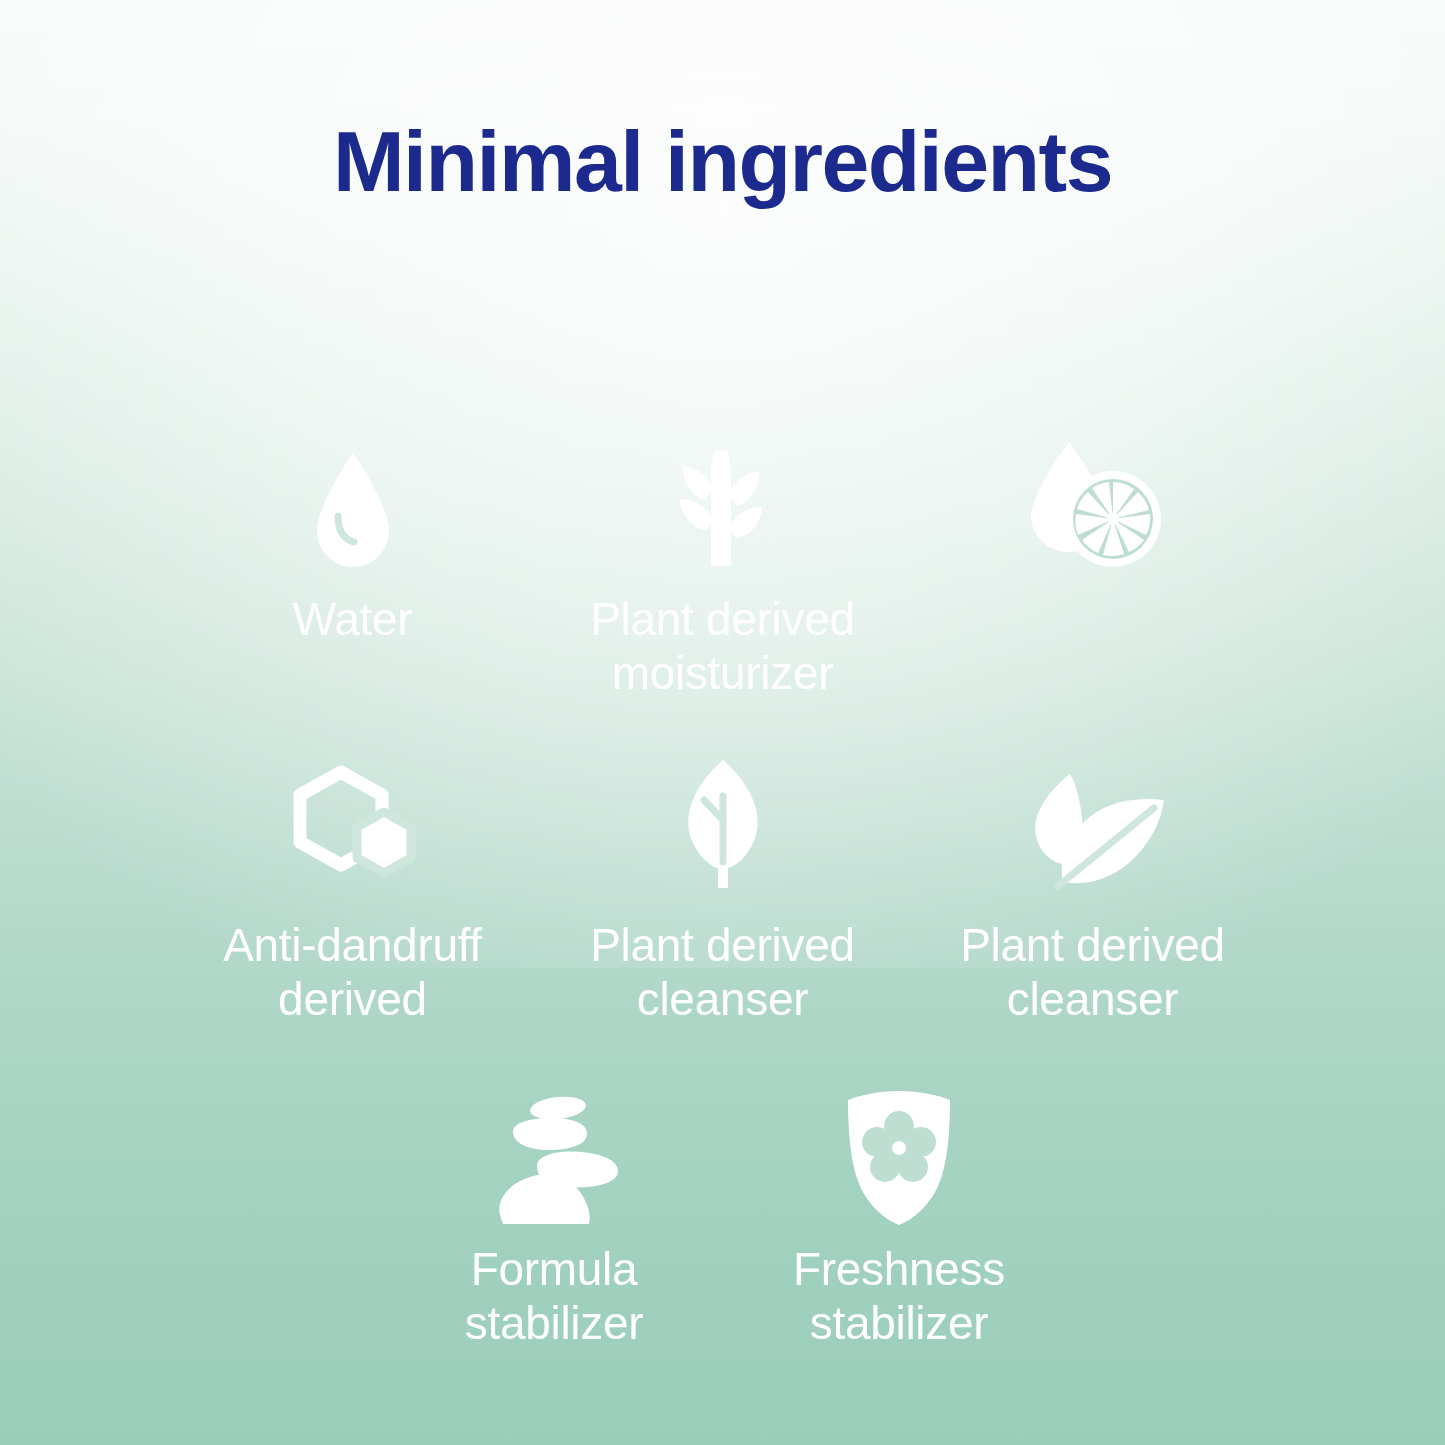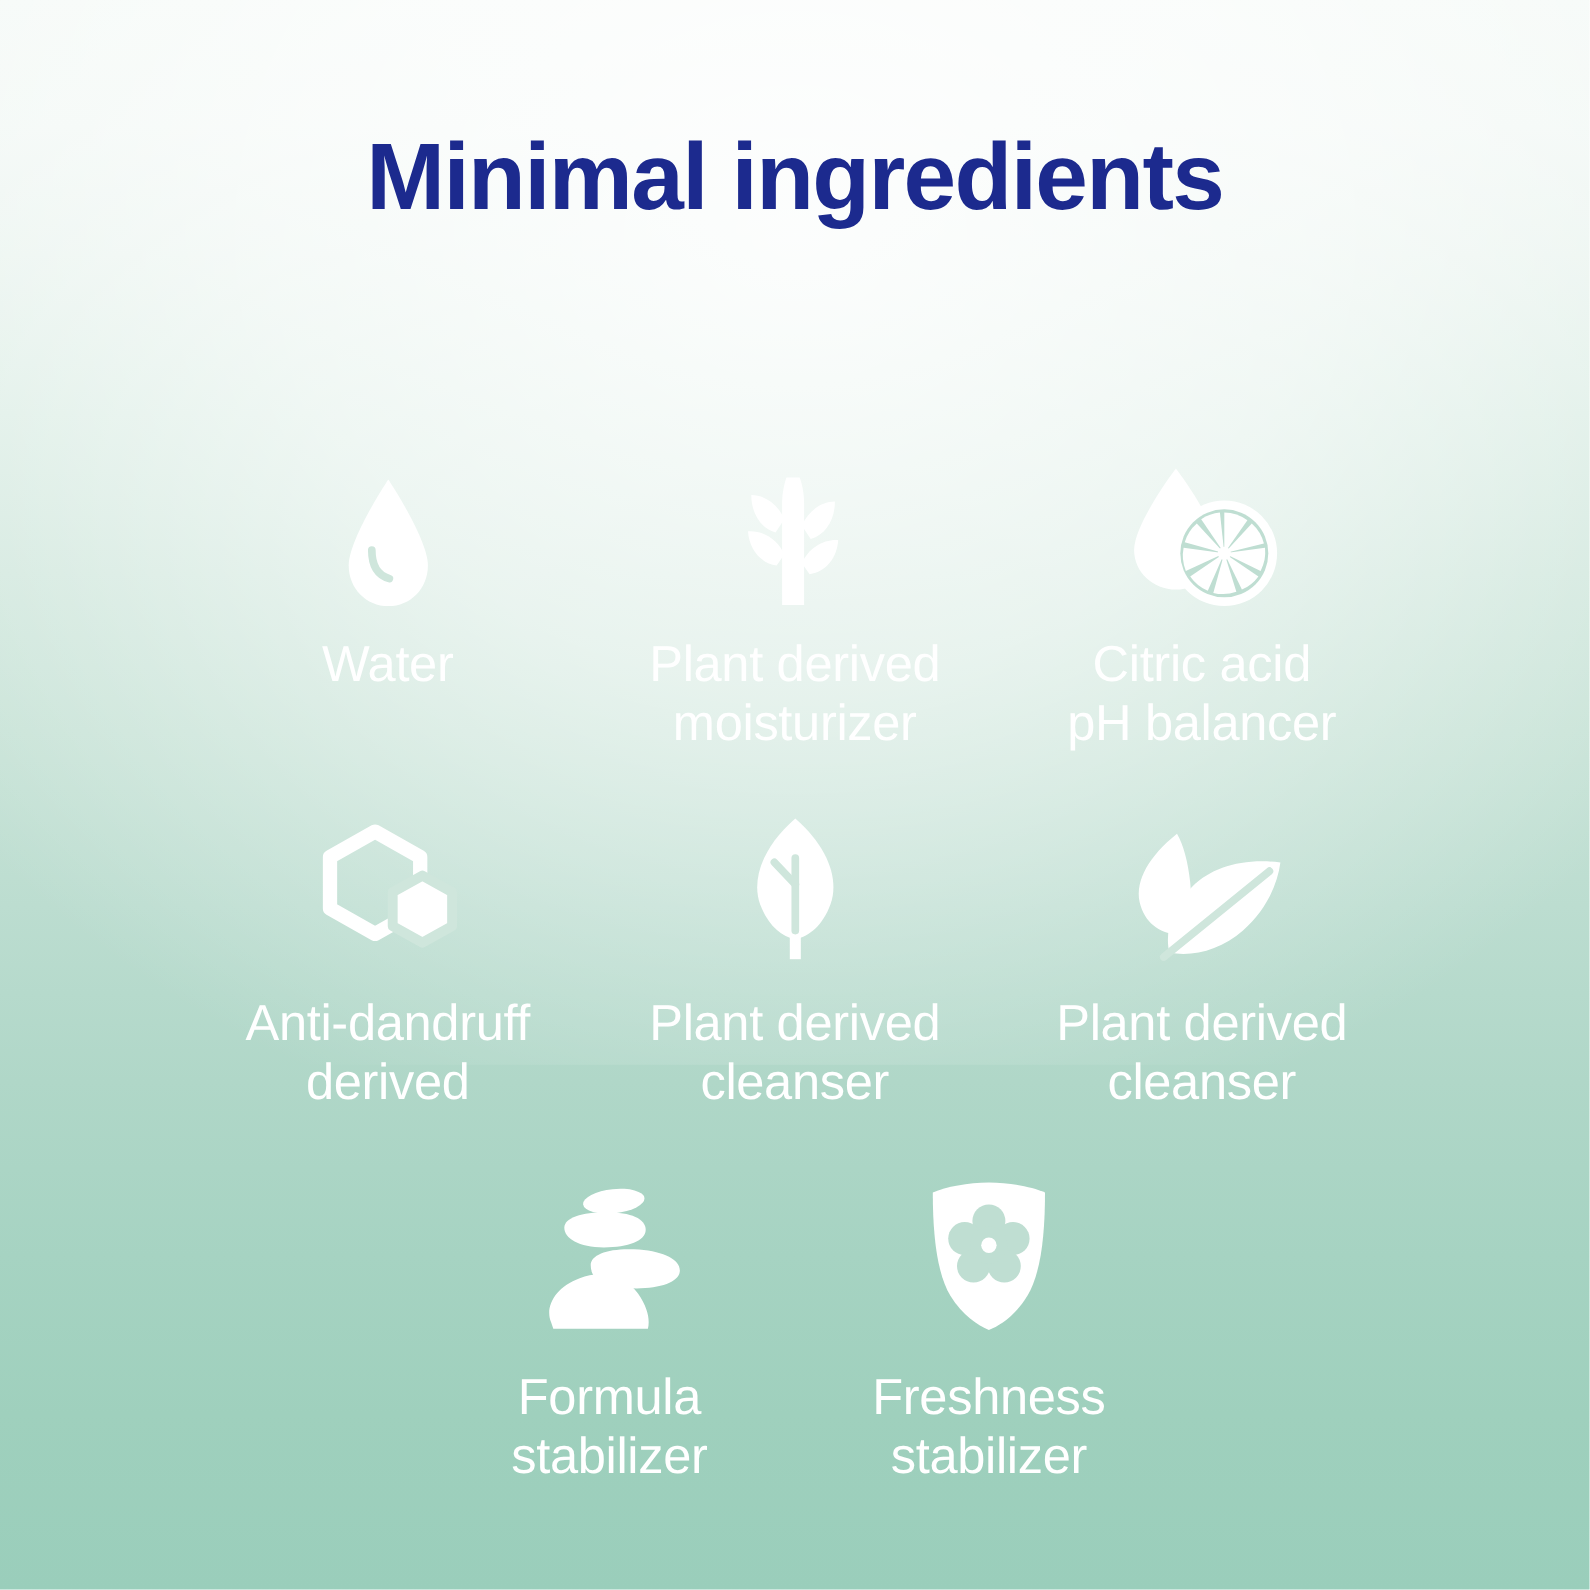--- a/index.html
+++ b/index.html
@@ -76,21 +76,21 @@
     font-size: 82px;
     font-weight: 300;
     letter-spacing: -1px;
     margin-top: 22px;
   }
 
   
   .grid {
     position: absolute;
     left: 0;
-    top: 414px;
+    top: 430px;
     width: 100%;
   }
   .row {
     display: flex;
     justify-content: center;
     align-items: flex-start;
   }
   .row-1 { margin-bottom: 44px; }
   .row-2 { margin-bottom: 52px; }
   .row-3 { padding-left: 8px; }
@@ -118,21 +118,21 @@
     margin-top: 22px;
     text-align: center;
     color: #ffffff;
     font-size: 46px;
     font-weight: 400;
     line-height: 1.18;
     letter-spacing: -0.3px;
     white-space: pre-line;
   }
   .row-2 .cell-label { margin-top: 28px; }
-  .row-3 .cell-label { margin-top: 30px; }
+  .row-3 .cell-label { margin-top: 14px; }
 </style>
 </head>
 <body>
 
 <div id="page">
   <div id="content">
 
     <div class="heading">
       <span class="heading-line1">Minimal ingredients</span>
     </div>
@@ -180,22 +180,20 @@
                 <path d="M91 79 L122 100 A37 37 0 0 1 107 112 Z"></path>
                 <path d="M91 79 L102 114 A37 37 0 0 1 81 115 Z"></path>
                 <path d="M91 79 L76 113 A37 37 0 0 1 60 100 Z"></path>
                 <path d="M91 79 L56 95 A37 37 0 0 1 54 74 Z"></path>
                 <path d="M91 79 L55 69 A37 37 0 0 1 66 52 Z"></path>
                 <path d="M91 79 L70 48 A37 37 0 0 1 87 42 Z"></path>
               </g>
               <circle cx="91" cy="79" r="6" fill="#ffffff"></circle>
             </svg>
           </div>
-          <div class="cell-label">Citric acid
-pH balancer</div>
         </div>
 
       </div>
 
       <div class="row row-2">
 
         <div class="cell">
           <div class="icon-box">
             <svg width="140" height="126" viewBox="0 0 140 126" aria-hidden="true">
               <path fill="none" stroke="#ffffff" stroke-width="13" stroke-linejoin="round" d="M58 8 L99 31 L99 78 L58 101 L17 78 L17 31 Z"></path>

